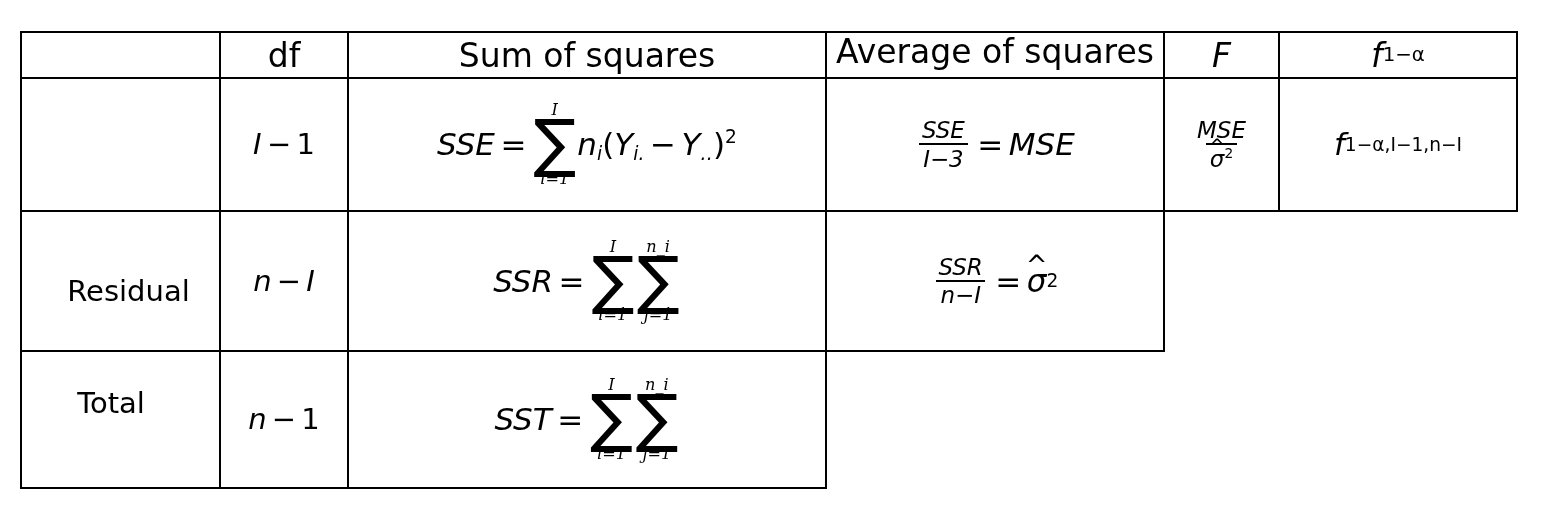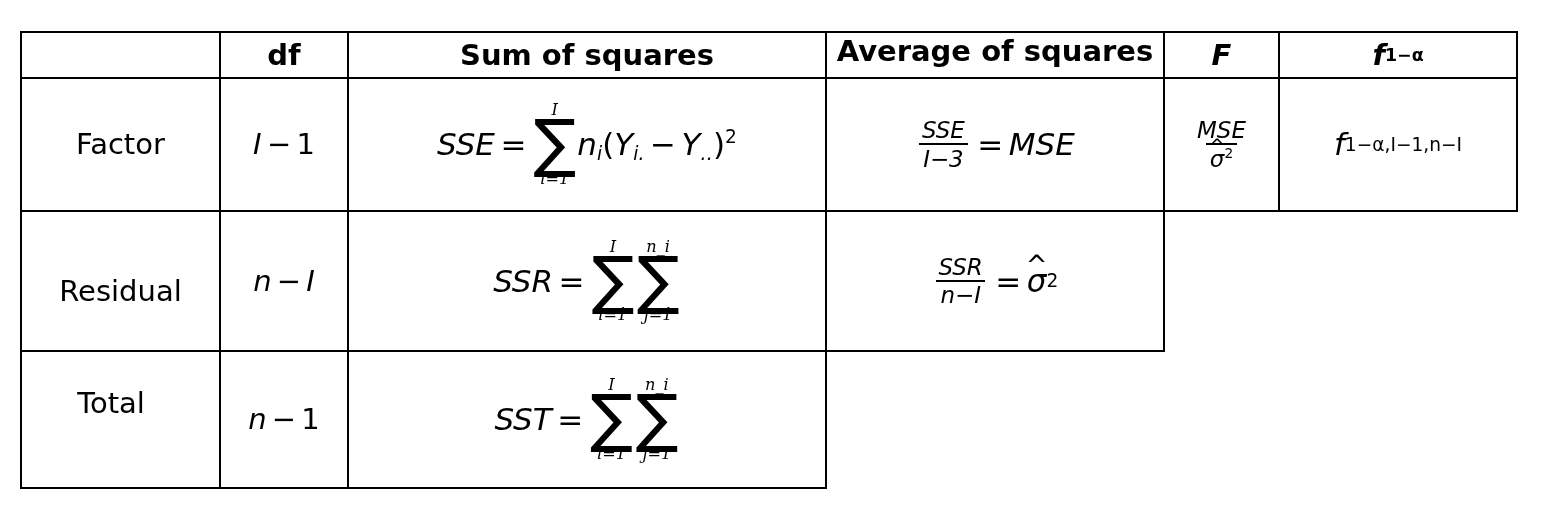--- a/index.html
+++ b/index.html
@@ -16,21 +16,21 @@
   .v{width:2px;}
 
   
   .cell{
     position:absolute;
     display:flex;align-items:center;justify-content:center;
     text-align:center;
     line-height:1;
     white-space:nowrap;
   }
-  .hdr{font-size:29px;font-weight:700;}
+  .hdr{font-size:33px;font-weight:400;}
   .rowlabel{font-size:29px;}
   .dfcell{font-size:29px;font-style:italic;}
   .formula{font-size:31px;font-style:italic;}
 
   
   .mi{font-style:italic;}
   .mup{font-style:normal;}
   .op{font-style:normal;padding:0 .18em;}
 
   
@@ -100,21 +100,20 @@
 
   <div class="cell hdr" style="left:1165px;top:33px;width:113px;height:44px;">
     <span class="mi">F</span>
   </div>
 
   <div class="cell hdr" style="left:1280px;top:33px;width:236px;height:44px;">
     <span class="mi">f</span>
       <sub class="upr">1−α</sub>
   </div>
 
-  <div class="cell rowlabel" style="left:22px;top:79px;width:197px;height:131px;">Factor</div>
 
   <div class="cell dfcell" style="left:221px;top:79px;width:126px;height:131px;">
     <span>I</span>
       <span class="op">−</span>
       <span class="mup">1</span>
   </div>
 
   <div class="cell formula" style="left:349px;top:79px;width:476px;height:131px;">
     <span>SSE</span>
     <span class="op">=</span>
@@ -142,21 +141,21 @@
         <span class="hatted"><span class="hat">^</span><span>σ</span></span><sup>2</sup>
       </span>
     </span>
   </div>
 
   <div class="cell formula" style="left:1280px;top:79px;width:236px;height:131px;">
     <span>f</span>
       <sub class="upr">1−α,I−1,n−I</sub>
   </div>
 
-  <div class="cell rowlabel" style="left:22px;top:212px;width:197px;height:158px;">Residual</div>
+  <div class="cell rowlabel" style="left:30px;top:212px;width:197px;height:158px;">Residual</div>
 
   <div class="cell dfcell" style="left:221px;top:212px;width:126px;height:138px;">
     <span>n</span>
       <span class="op">−</span>
       <span>I</span>
   </div>
 
   <div class="cell formula" style="left:349px;top:212px;width:476px;height:138px;">
     <span>SSR</span>
     <span class="op">=</span>

